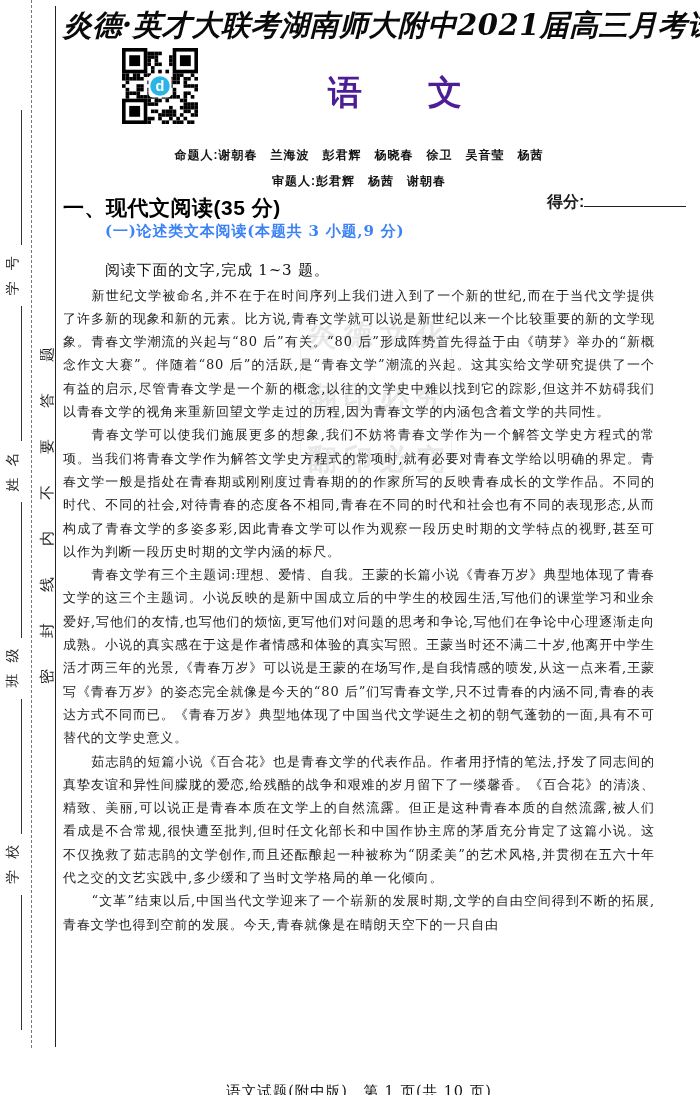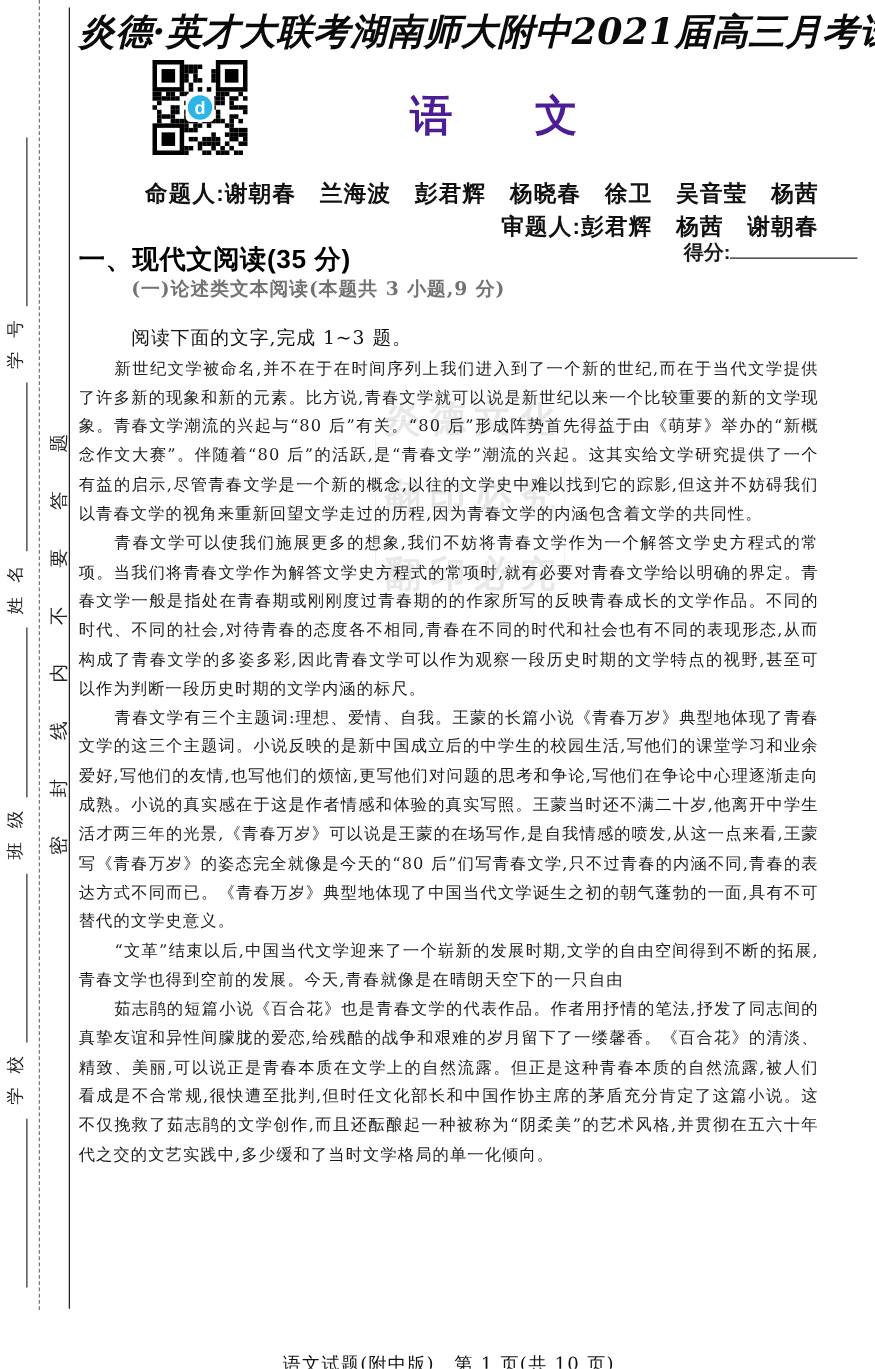--- a/index.html
+++ b/index.html
@@ -47,40 +47,40 @@
   .exam-title .series{font-weight:900;}
   .exam-title .rest{font-weight:700;}
   .subject-row{position:relative;height:92px;}
   .qr{position:absolute;left:56px;top:2px;width:82px;height:76px;}
   .subject{
     text-align:center;padding-top:24px;margin-left:88px;
     font-family:"Liberation Sans", sans-serif;font-weight:bold;
     font-size:34px;letter-spacing:16px;color:#4c1d95;white-space:nowrap;
   }
   .setters,.reviewers{
-    text-align:right;font-family:"Liberation Sans", sans-serif;
-    font-weight:bold;font-size:18px;line-height:26px;color:#111;
+    text-align:center;font-family:"Liberation Sans", sans-serif;
+    font-weight:bold;font-size:12px;line-height:26px;color:#111;
     letter-spacing:1px;white-space:nowrap;
   }
   .setters{margin-top:4px;}
   .score{
     position:absolute;left:484px;top:192px;white-space:nowrap;
     font-family:"Liberation Sans", sans-serif;font-weight:bold;font-size:16px;
   }
   .score-line{display:inline-block;width:102px;height:13px;border-bottom:1.5px solid #222;}
   .instructions{
     margin-top:21px;text-align:center;font-size:15.5px;line-height:24px;
     color:#111;letter-spacing:1px;
   }
   .section-title{
     font-family:"Liberation Sans", sans-serif;font-weight:bold;
     font-size:21px;line-height:24px;margin-top:2px;color:#000;letter-spacing:0.5px;
   }
   .subsection-title{
-    font-size:15px;line-height:23.3px;padding-left:42px;color:#737373;
+    font-size:15px;line-height:23.3px;padding-left:42px;color:#3b82f6;
     font-weight:600;letter-spacing:0.8px;
   }
   .task-intro{
     font-size:15px;line-height:23.3px;padding-left:42px;color:#111;letter-spacing:0.8px;margin-top:16px;
   }
   .passage{margin-top:1px;}
   .passage p{
     margin:0;font-size:13px;line-height:23.3px;letter-spacing:0.9px;
     text-align:justify;text-justify:inter-character;text-indent:2.2em;color:#1d1d1d;
   }
@@ -280,18 +280,18 @@
 
 
   <div class="section-title">一、现代文阅读(35 分)</div>
   <div class="subsection-title">(一)论述类文本阅读(本题共 3 小题,9 分)</div>
   <div class="task-intro">阅读下面的文字,完成 1~3 题。</div>
 
   <div class="passage">
     <p>新世纪文学被命名,并不在于在时间序列上我们进入到了一个新的世纪,而在于当代文学提供了许多新的现象和新的元素。比方说,青春文学就可以说是新世纪以来一个比较重要的新的文学现象。青春文学潮流的兴起与“80 后”有关。“80 后”形成阵势首先得益于由《萌芽》举办的“新概念作文大赛”。伴随着“80 后”的活跃,是“青春文学”潮流的兴起。这其实给文学研究提供了一个有益的启示,尽管青春文学是一个新的概念,以往的文学史中难以找到它的踪影,但这并不妨碍我们以青春文学的视角来重新回望文学走过的历程,因为青春文学的内涵包含着文学的共同性。</p>
     <p>青春文学可以使我们施展更多的想象,我们不妨将青春文学作为一个解答文学史方程式的常项。当我们将青春文学作为解答文学史方程式的常项时,就有必要对青春文学给以明确的界定。青春文学一般是指处在青春期或刚刚度过青春期的的作家所写的反映青春成长的文学作品。不同的时代、不同的社会,对待青春的态度各不相同,青春在不同的时代和社会也有不同的表现形态,从而构成了青春文学的多姿多彩,因此青春文学可以作为观察一段历史时期的文学特点的视野,甚至可以作为判断一段历史时期的文学内涵的标尺。</p>
     <p>青春文学有三个主题词:理想、爱情、自我。王蒙的长篇小说《青春万岁》典型地体现了青春文学的这三个主题词。小说反映的是新中国成立后的中学生的校园生活,写他们的课堂学习和业余爱好,写他们的友情,也写他们的烦恼,更写他们对问题的思考和争论,写他们在争论中心理逐渐走向成熟。小说的真实感在于这是作者情感和体验的真实写照。王蒙当时还不满二十岁,他离开中学生活才两三年的光景,《青春万岁》可以说是王蒙的在场写作,是自我情感的喷发,从这一点来看,王蒙写《青春万岁》的姿态完全就像是今天的“80 后”们写青春文学,只不过青春的内涵不同,青春的表达方式不同而已。《青春万岁》典型地体现了中国当代文学诞生之初的朝气蓬勃的一面,具有不可替代的文学史意义。</p>
+    <p>茹志鹃的短篇小说《百合花》也是青春文学的代表作品。作者用抒情的笔法,抒发了同志间的真挚友谊和异性间朦胧的爱恋,给残酷的战争和艰难的岁月留下了一缕馨香。《百合花》的清淡、精致、美丽,可以说正是青春本质在文学上的自然流露。但正是这种青春本质的自然流露,被人们看成是不合常规,很快遭至批判,但时任文化部长和中国作协主席的茅盾充分肯定了这篇小说。这不仅挽救了茹志鹃的文学创作,而且还酝酿起一种被称为“阴柔美”的艺术风格,并贯彻在五六十年代之交的文艺实践中,多少缓和了当时文学格局的单一化倾向。</p>
     <p>“文革”结束以后,中国当代文学迎来了一个崭新的发展时期,文学的自由空间得到不断的拓展,青春文学也得到空前的发展。今天,青春就像是在晴朗天空下的一只自由</p>
-    <p>茹志鹃的短篇小说《百合花》也是青春文学的代表作品。作者用抒情的笔法,抒发了同志间的真挚友谊和异性间朦胧的爱恋,给残酷的战争和艰难的岁月留下了一缕馨香。《百合花》的清淡、精致、美丽,可以说正是青春本质在文学上的自然流露。但正是这种青春本质的自然流露,被人们看成是不合常规,很快遭至批判,但时任文化部长和中国作协主席的茅盾充分肯定了这篇小说。这不仅挽救了茹志鹃的文学创作,而且还酝酿起一种被称为“阴柔美”的艺术风格,并贯彻在五六十年代之交的文艺实践中,多少缓和了当时文学格局的单一化倾向。</p>
   </div>
 </div>
 
 <div class="footer">语文试题(附中版)　第 1 页(共 10 页)</div>
 
 </body></html>

